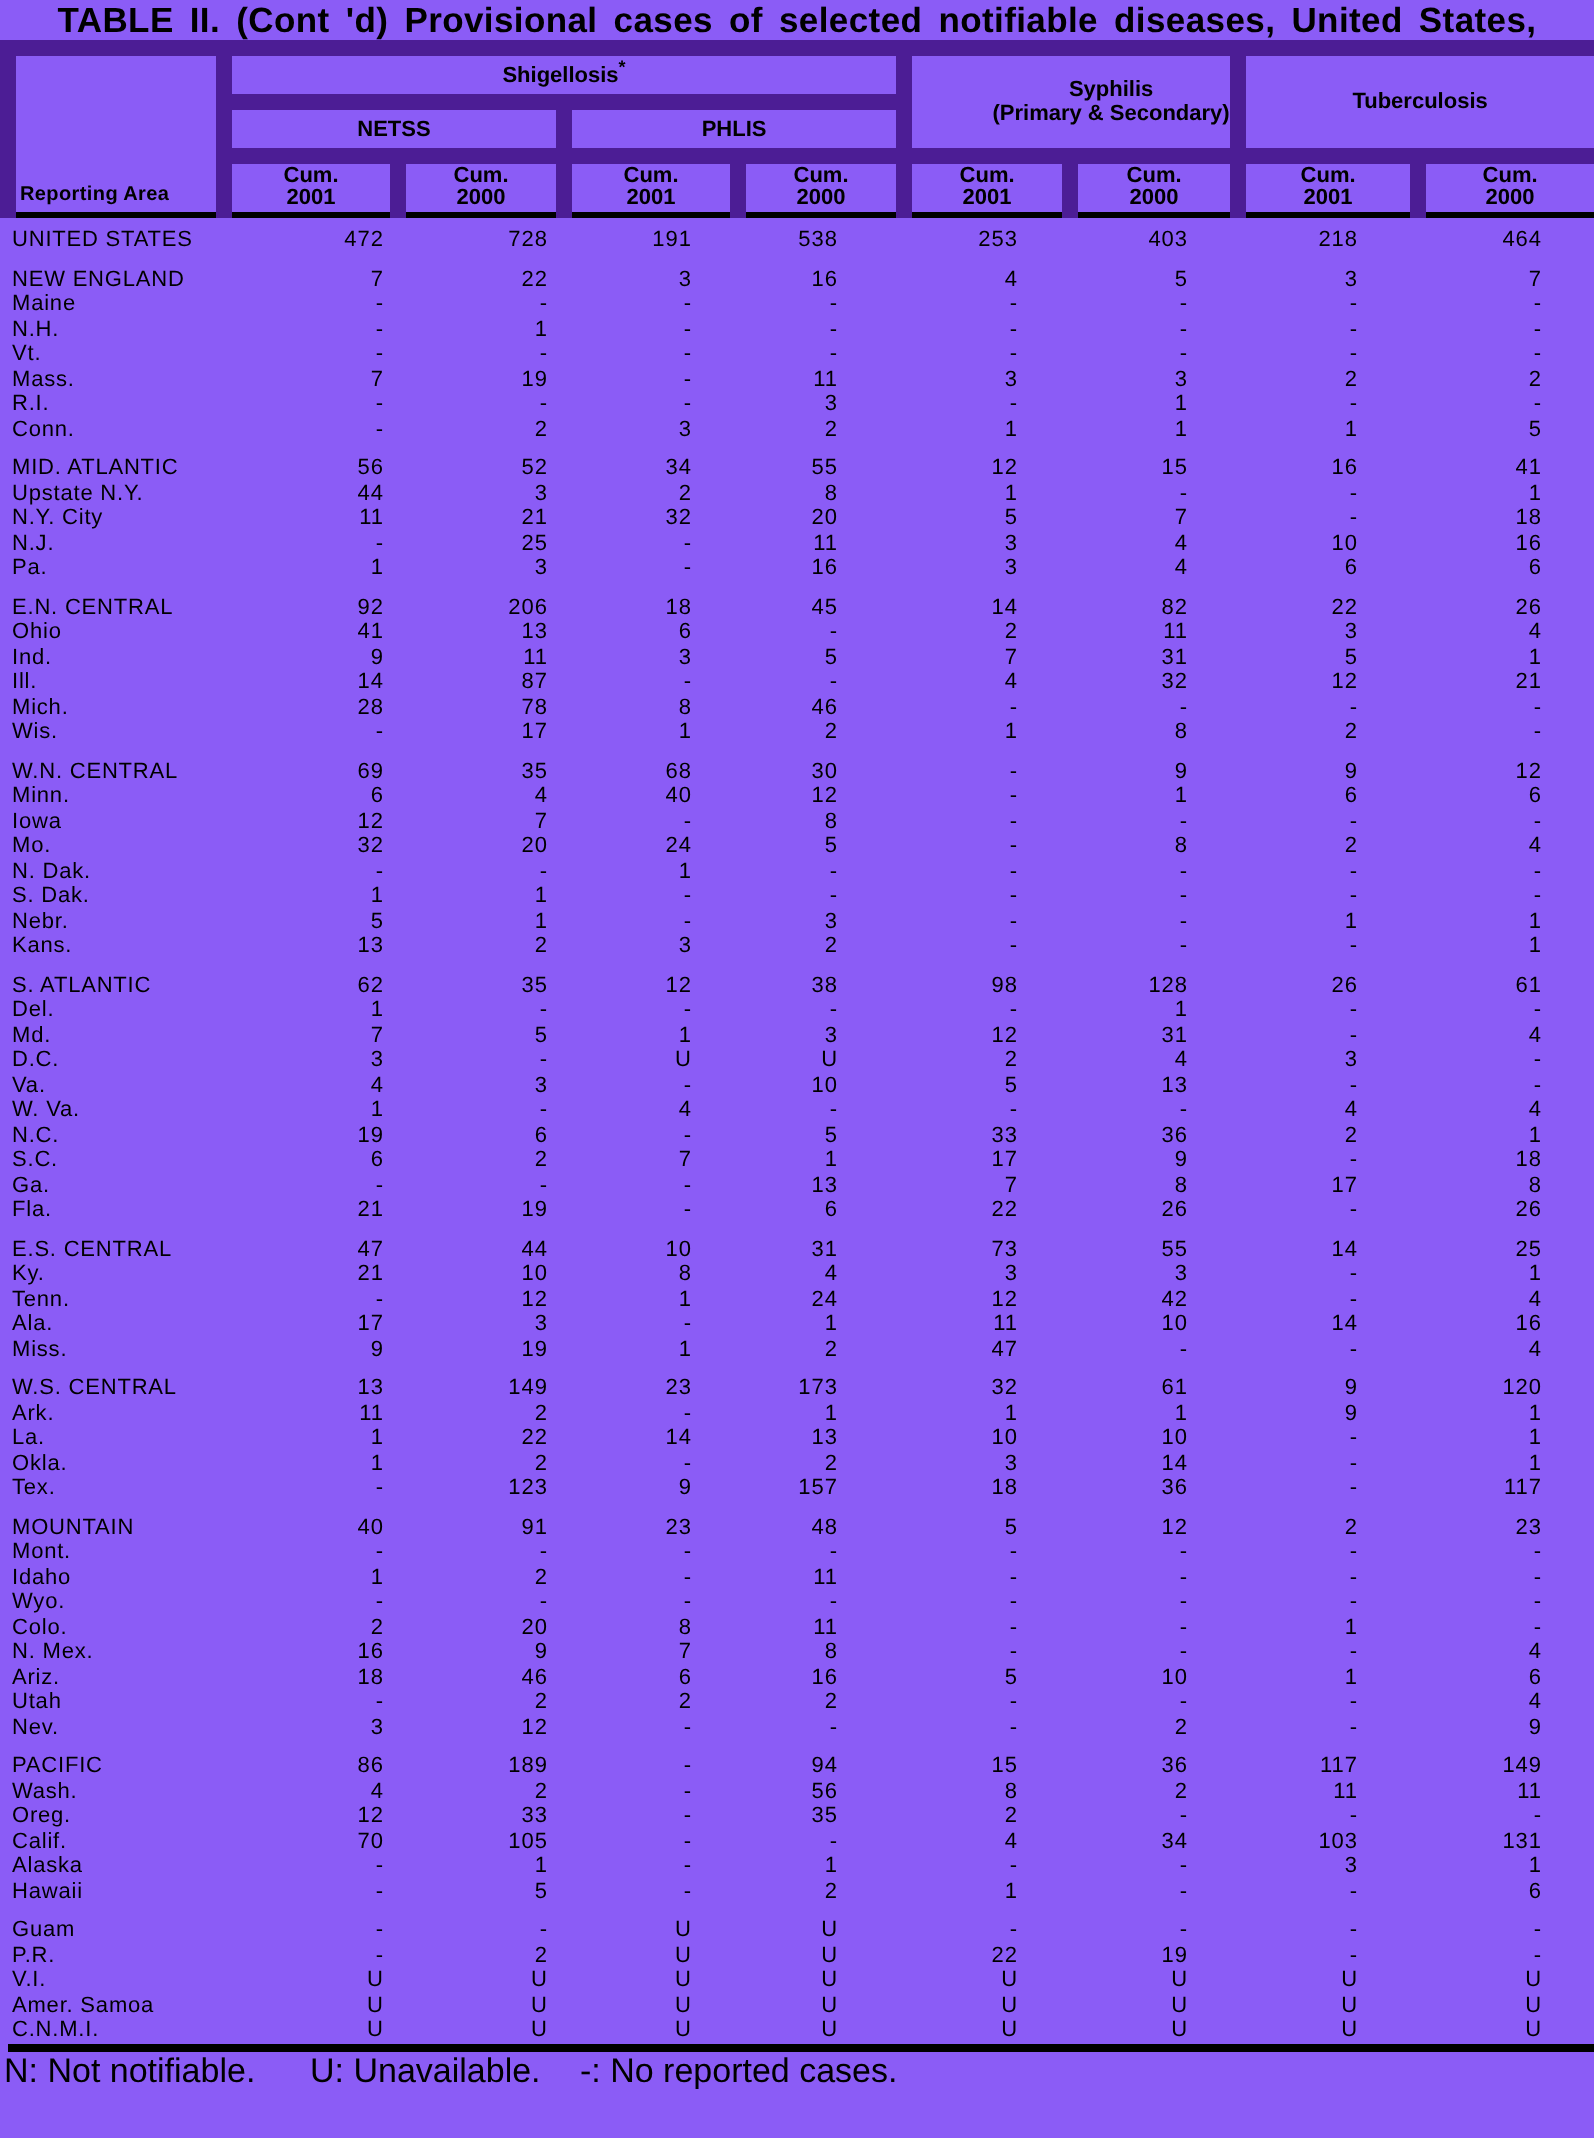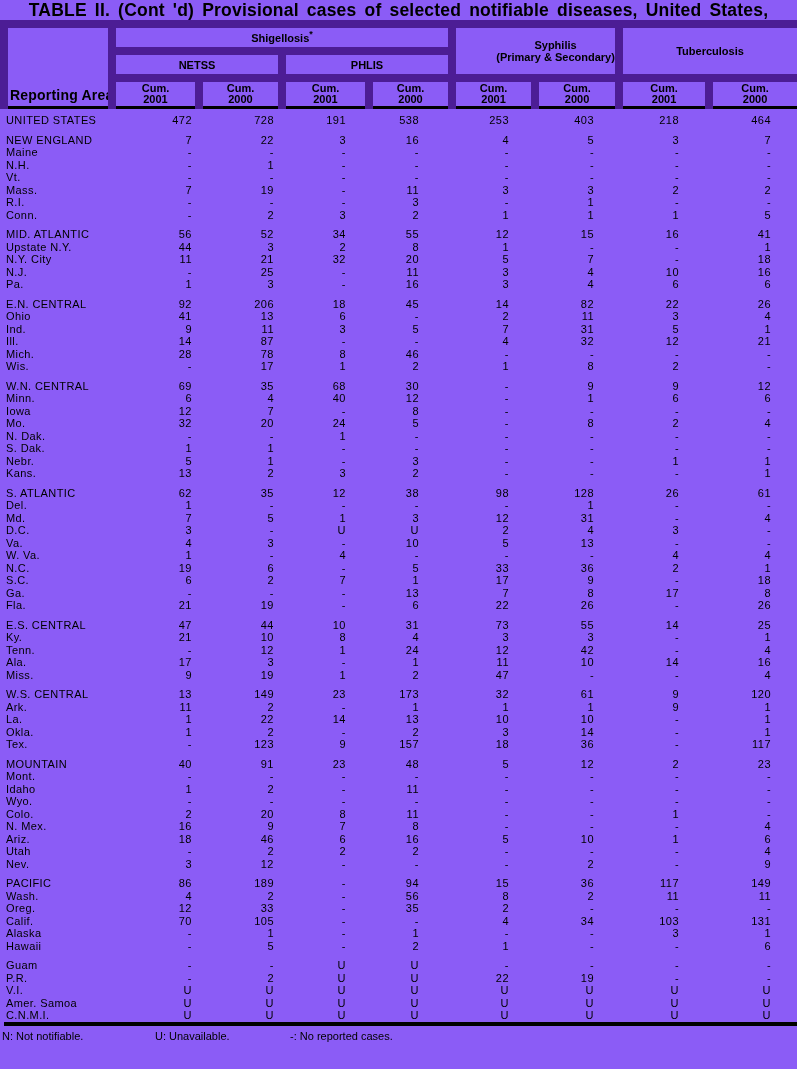--- a/index.html
+++ b/index.html
@@ -38,21 +38,21 @@
     text-align: center;
     vertical-align: middle;
     overflow: hidden;
     white-space: nowrap;
   }
   thead tr.r3 th, th.ra { border-bottom: 3px solid #000; }
   th.ra {
     text-align: left;
     vertical-align: bottom;
     padding: 0 0 3px 2px;
-    font-size: 14px;
+    font-size: 10px;
     letter-spacing: 0.2px;
   }
   tr.r1 th { height: 19px; }
   tr.r2 th { height: 19px; }
   tr.r3 th { height: 24px; line-height: 11px; }
   th.two-line { line-height: 12px; padding-left: 40px; }
   sup.fnmark { font-size: 9px; vertical-align: super; line-height: 0; }
 
   tbody td {
     font-size: 11px;
@@ -69,21 +69,21 @@
   tbody td:nth-child(2) { padding-right: 7px; }
   tbody td:nth-child(3) { padding-right: 8px; }
   tbody td:nth-child(4) { padding-right: 23px; }
   tbody td:nth-child(5) { padding-right: 33px; }
   tbody td:nth-child(6) { padding-right: 26px; }
   tbody td:nth-child(7) { padding-right: 25px; }
   tbody td:nth-child(8) { padding-right: 30px; }
   tbody td:nth-child(9) { padding-right: 30px; }
 
   .footnotes {
-    font-size: 11px;
+    font-size: 17px;
     line-height: 12.5px;
     padding: 4px 2px 0 2px;
   }
   .legend span { display: inline-block; }
   .legend .l0 { width: 153px; }
   .legend .l1 { width: 135px; }
   .note {
     padding-left: 7px;
     text-indent: -7px;
     letter-spacing: -0.1px;

